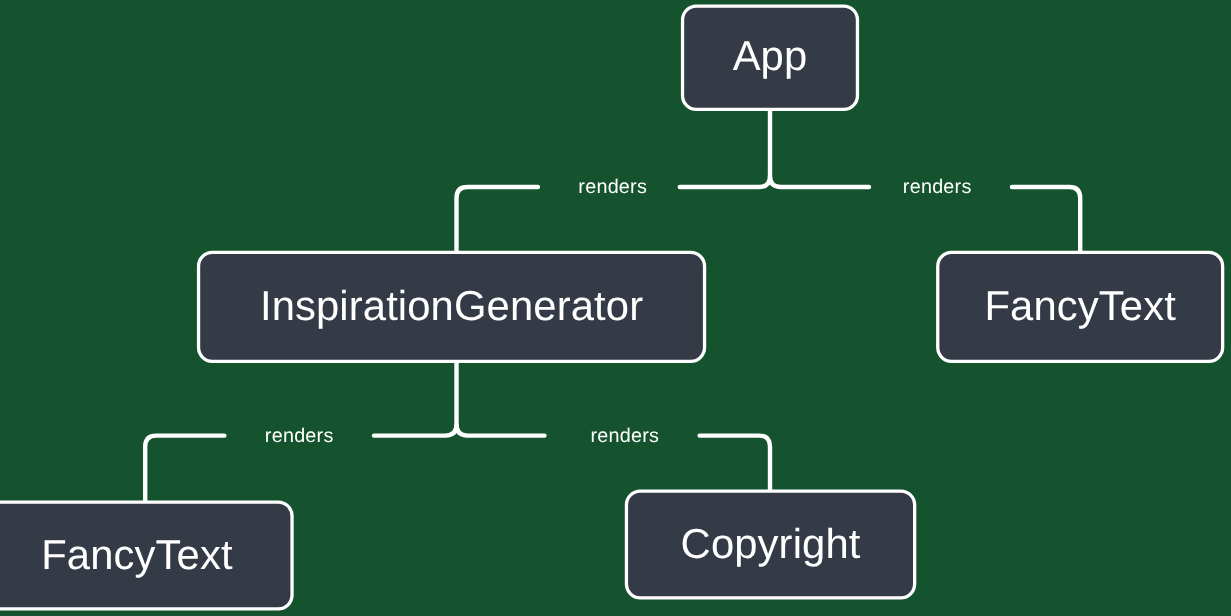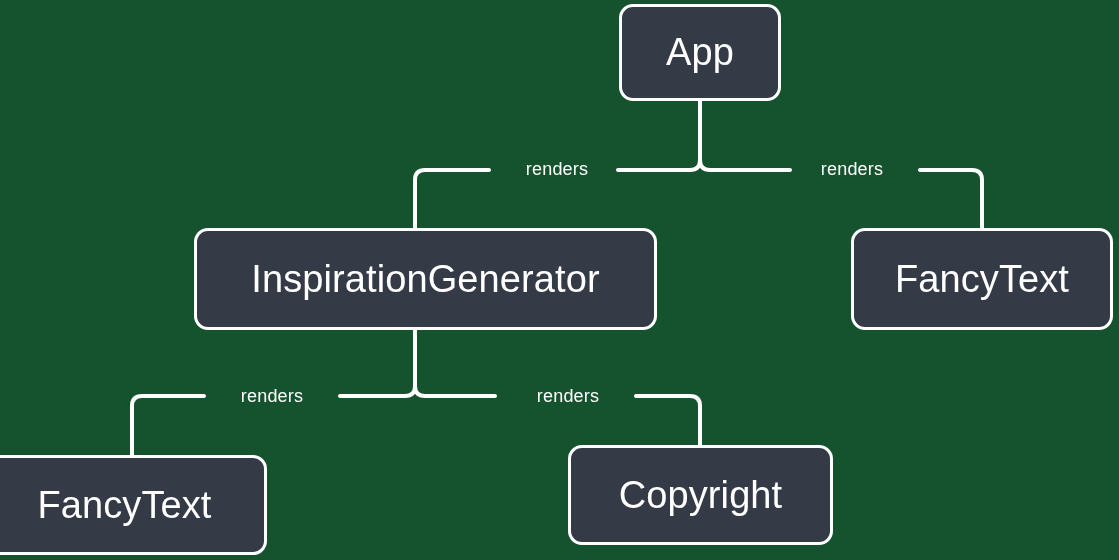--- a/index.html
+++ b/index.html
@@ -72,21 +72,21 @@
 
     <path d="M 204 396 L 142 396 Q 132 396 132 406 L 132 455"></path>
 
     <path d="M 636 396 L 690 396 Q 700 396 700 406 L 700 455"></path>
   </svg>
 
   <div class="node" style="left:619px; top:4px; width:162px; height:97px;">
     <span>App</span>
   </div>
 
-  <div class="node" style="left:194px; top:228px; width:463px; height:102px;">
+  <div class="node" style="left:179px; top:228px; width:463px; height:102px;">
     <span>InspirationGenerator</span>
   </div>
 
   <div class="node" style="left:851px; top:228px; width:262px; height:102px;">
     <span>FancyText</span>
   </div>
 
   <div class="node" style="left:-18px; top:455px; width:285px; height:100px;">
     <span>FancyText</span>
   </div>

